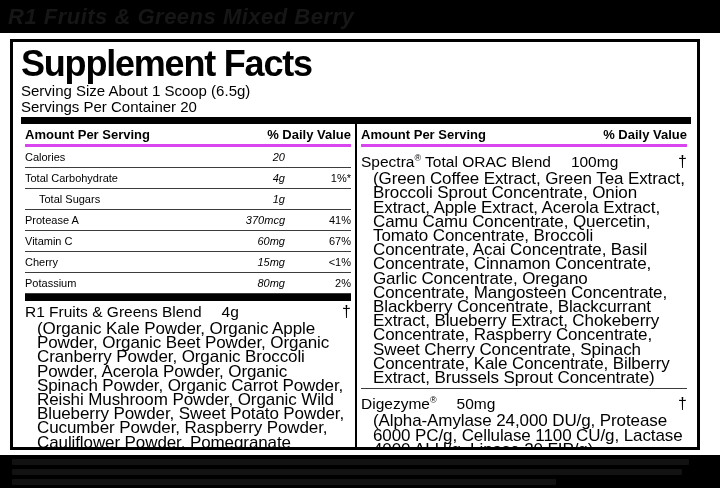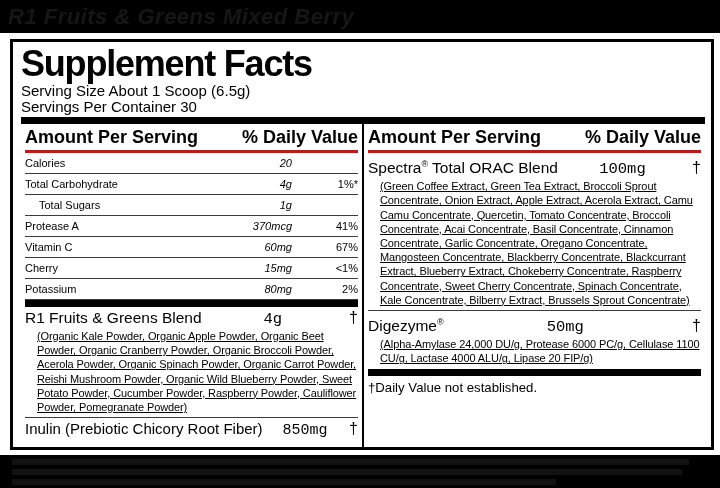--- a/index.html
+++ b/index.html
@@ -10,60 +10,60 @@
     color:#000;
     overflow:hidden;
   }
   
   .top-band { height:33px; background:#000; display:flex; align-items:center; }
   .top-title {
     color:#161616; font-weight:bold; font-style:italic;
     font-size:22px; padding-left:8px; letter-spacing:.5px; white-space:nowrap;
   }
   
-  .mid { background:#fff; height:422px; padding:6px 6px 5px 10px; }
+  .mid { background:#fff; height:422px; padding:6px 20px 5px 10px; }
   .panel {
     border:3px solid #000; height:100%; background:#fff;
     padding:3px 6px 0 8px; display:flex; flex-direction:column; overflow:hidden;
   }
   .sf-title {
     font-size:36px; font-weight:bold; letter-spacing:-1.2px;
     line-height:38px; white-space:nowrap;
   }
   .serving-line { font-size:15px; line-height:15.5px; }
   .bar-thick { height:7px; background:#000; margin-top:3px; flex:none; }
   
   .cols { flex:1; display:flex; min-height:0; margin-top:0; }
   .col { flex:1; min-width:0; padding:0 4px; display:flex; flex-direction:column; }
   .divider { width:2px; background:#000; flex:none; }
   .col-header {
     display:flex; justify-content:space-between; align-items:flex-end;
-    font-size:18px; font-weight:bold; padding:3px 0 2px 0;
-    border-bottom:3px solid #b91c1c;
+    font-size:13px; font-weight:bold; padding:3px 0 2px 0;
+    border-bottom:3px solid #d946ef;
   }
   .row {
     display:flex; align-items:baseline; font-size:11px;
     padding:2px 0 1px 0; border-bottom:1px solid #3c3c3c; line-height:17px;
   }
   .row .n { flex:1; white-space:nowrap; }
   .row.indent .n { padding-left:14px; }
   .row .a { text-align:right; white-space:nowrap;font-style:italic; }
   .row .dv { width:66px; text-align:right; white-space:nowrap; }
   .bar-mid { height:7px; background:#000; flex:none; }
   .blend-row {
     display:flex; align-items:baseline; font-size:15.5px;
     padding:2px 0 0 0; line-height:18px;gap:20px;
   }
   .blend-row .n { white-space:nowrap; }
   .blend-row .n sup { font-size:9px; }
-  .blend-row .a { flex:1; text-align:center; white-space:nowrap;font-family:Liberation Mono, monospace; }
+  .blend-row .a { flex:1; text-align:left; white-space:nowrap; }
   .blend-row .dagger { width:14px; text-align:right; font-size:16px; }
   .ingredients {
-    font-size:11px; line-height:14.2px; padding-left:12px;
-    letter-spacing:-.1px; margin:1px 0 3px 0;text-decoration:underline;
+    font-size:17px; line-height:14.2px; padding-left:12px;
+    letter-spacing:-.1px; margin:1px 0 3px 0;
   }
   .thin-line { border-top:1px solid #3c3c3c; flex:none; }
   .footnotes { padding:4px 0 0 0; }
   .footnote { font-size:13.2px; line-height:16px; }
   
   .bottom-band { height:33px; background:#000; padding:4px 10px 0 12px; }
   .illegible-line { height:6px; background:#121212; margin-bottom:4px; border-radius:1px; }
   .illegible-line.l1 { width:97%; }
   .illegible-line.l2 { width:96%; }
   .illegible-line.l3 { width:78%; }
@@ -73,21 +73,21 @@
 
 <div class="top-band">
   <div class="top-title">R1 Fruits &amp; Greens Mixed Berry</div>
 </div>
 
 <div class="mid">
   <div class="panel">
 
     <div class="sf-title">Supplement Facts</div>
     <div class="serving-line">Serving Size About 1 Scoop (6.5g)</div>
-    <div class="serving-line">Servings Per Container 30</div>
+    <div class="serving-line">Servings Per Container 20</div>
     <div class="bar-thick"></div>
 
     <div class="cols">
 
       <div class="col">
         <div class="col-header">
           <span>Amount Per Serving</span>
           <span>% Daily Value</span>
         </div>
 

